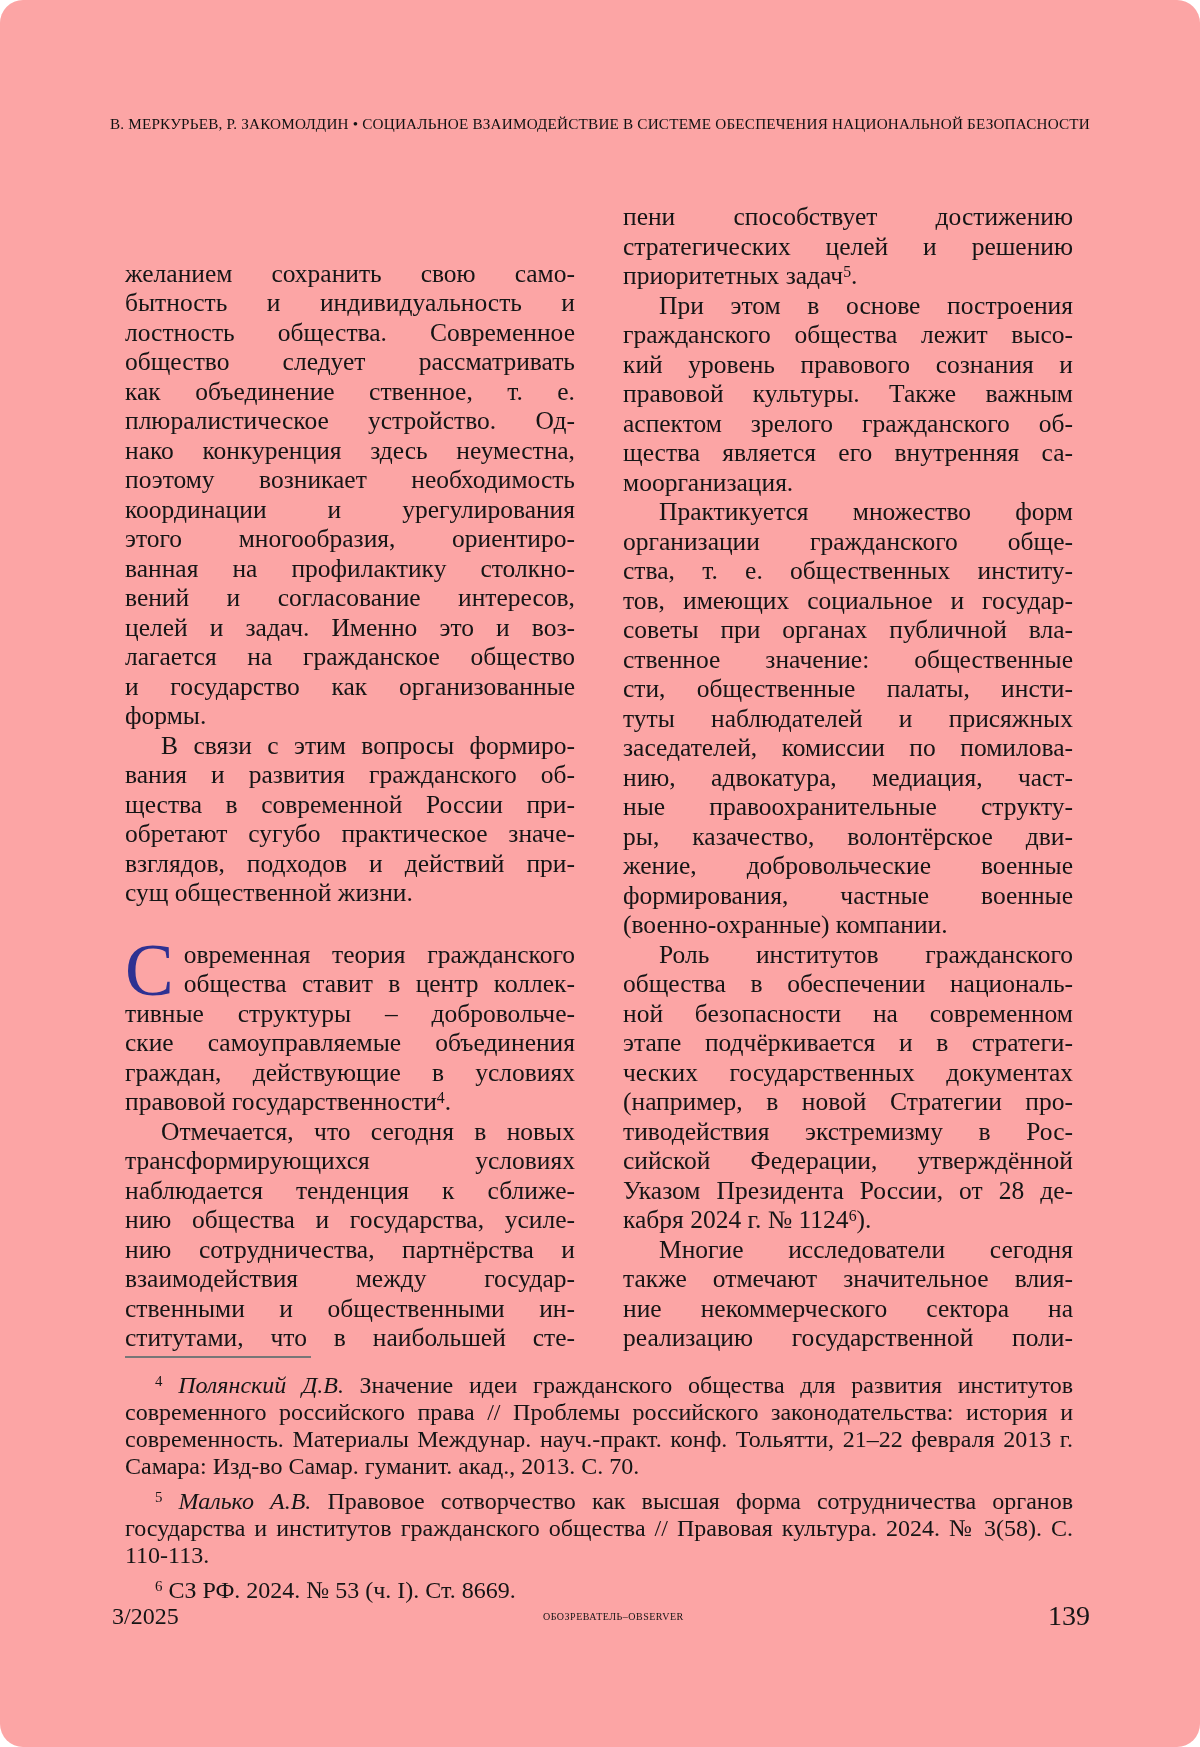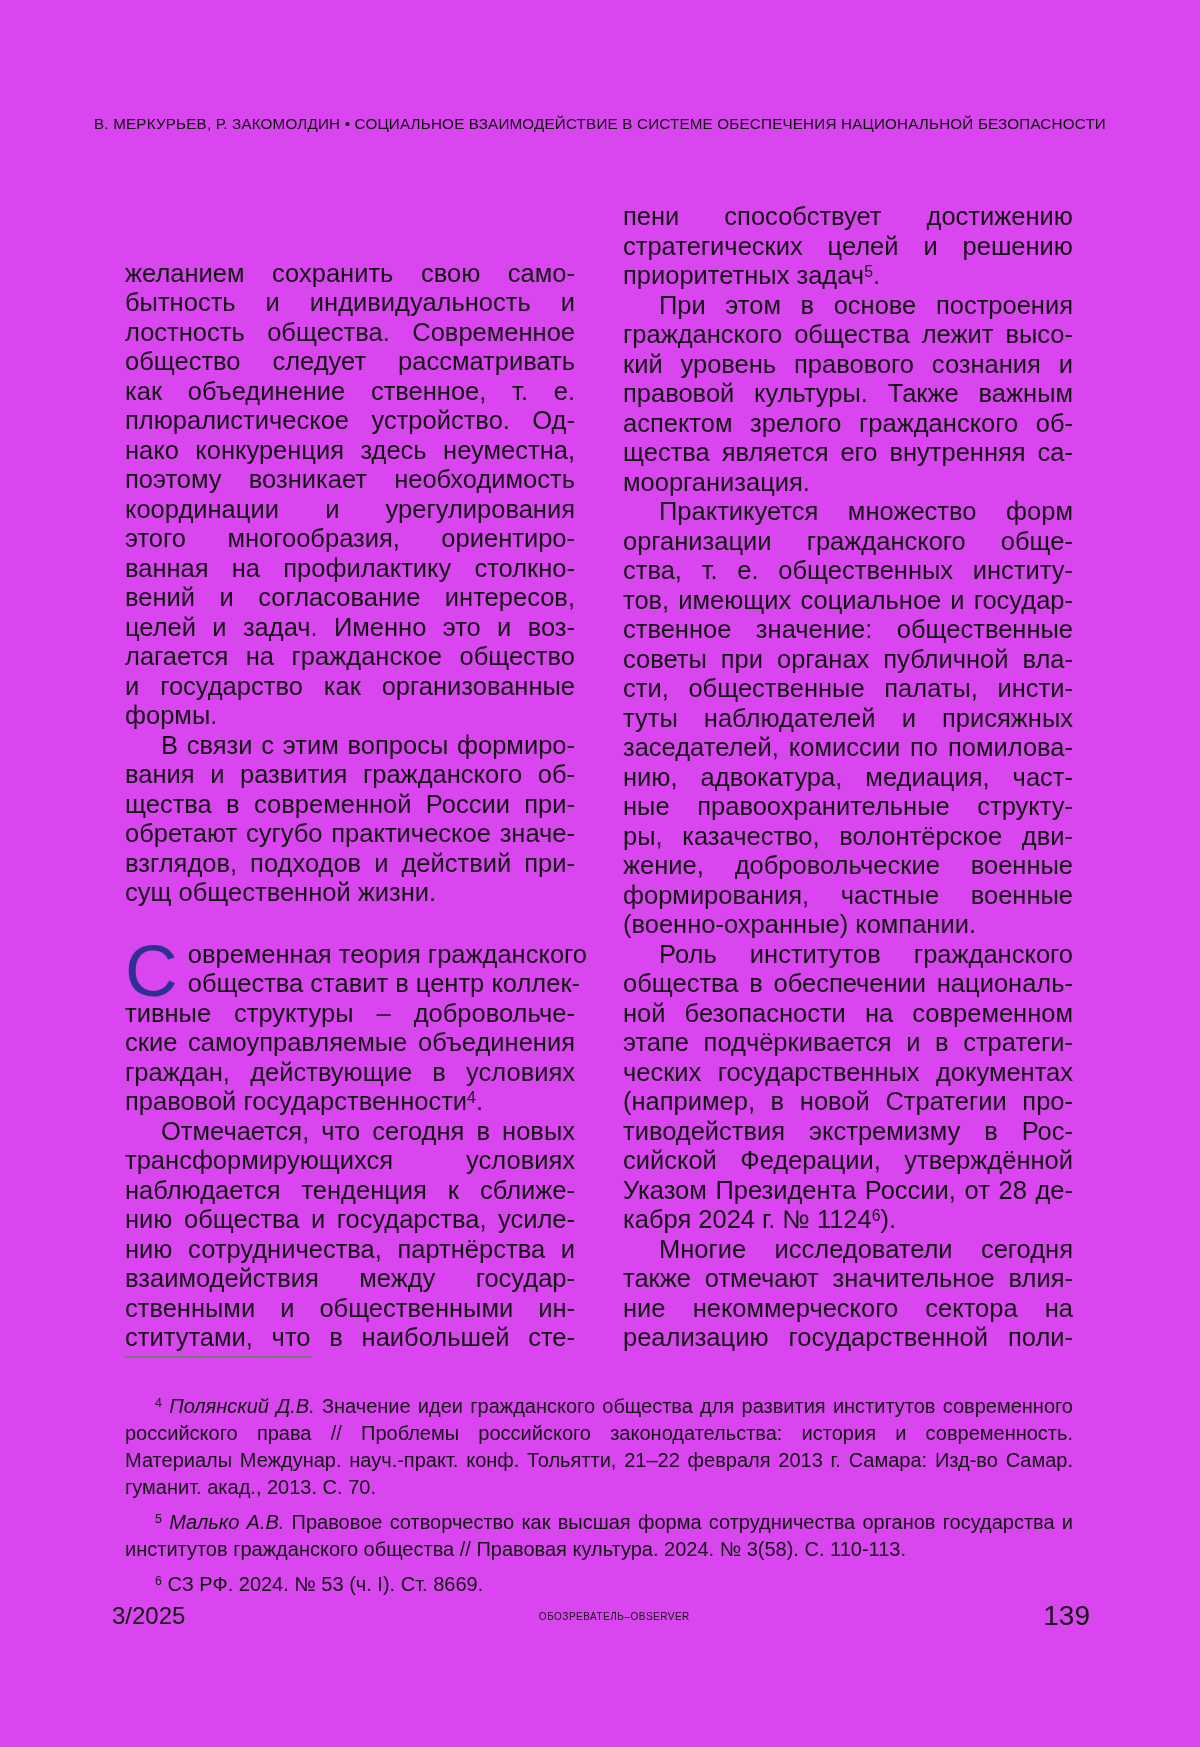--- a/index.html
+++ b/index.html
@@ -1,24 +1,25 @@
 <!DOCTYPE html>
 <html><head>
 <meta charset="utf-8">
 <style>
   * { box-sizing: border-box; }
   html, body { margin: 0; padding: 0; background: #ffffff; }
   .page {
     position: relative;
     width: 1200px;
     height: 1747px;
-    background: #d946ef;
-    font-family: Liberation Sans, sans-serif;
+    background: #fca5a5;
+    font-family: Liberation Serif, serif;
     color: #151515;
     overflow: hidden;
+    border-radius: 23px;
   }
   .running-header {
     position: absolute;
     top: 115px; left: 56px; right: 56px;
     text-align: center;
     font-size: 15.5px;
     letter-spacing: 0.2px;
     white-space: nowrap;
     color: #111;
     transform: scaleX(0.98);
@@ -58,23 +59,22 @@
   .fn-rule {
     position: absolute;
     left: 125px; top: 1356px;
     width: 186px; height: 2px;
     background: #777;
   }
   .footnotes {
     position: absolute;
     left: 125px; top: 1372px;
     width: 948px;
-    font-size: 20px;
+    font-size: 24px;
     line-height: 27px;
-    margin-top: 21px;
   }
   .footnote { text-align: justify; text-indent: 30px; margin-bottom: 8px; }
   .footnote i { font-style: italic; }
   .page-footer {
     position: absolute;
     left: 112px; right: 110px; top: 1600px;
     display: flex;
     align-items: center;
   }
   .footer-issue { font-size: 24px; }
@@ -148,22 +148,22 @@
           <div class="line">правовой культуры. Также важным</div>
           <div class="line">аспектом зрелого гражданского об-</div>
           <div class="line">щества является его внутренняя са-</div>
           <div class="line last">моорганизация.</div>
         </div>
         <div class="para">
           <div class="line first-indent">Практикуется множество форм</div>
           <div class="line">организации гражданского обще-</div>
           <div class="line">ства, т. е. общественных институ-</div>
           <div class="line">тов, имеющих социальное и государ-</div>
+          <div class="line">советы при органах публичной вла-</div>
           <div class="line">ственное значение: общественные</div>
-          <div class="line">советы при органах публичной вла-</div>
           <div class="line">сти, общественные палаты, инсти-</div>
           <div class="line">туты наблюдателей и присяжных</div>
           <div class="line">заседателей, комиссии по помилова-</div>
           <div class="line">нию, адвокатура, медиация, част-</div>
           <div class="line">ные правоохранительные структу-</div>
           <div class="line">ры, казачество, волонтёрское дви-</div>
           <div class="line">жение, добровольческие военные</div>
           <div class="line">формирования, частные военные</div>
           <div class="line last">(военно-охранные) компании.</div>
         </div>

